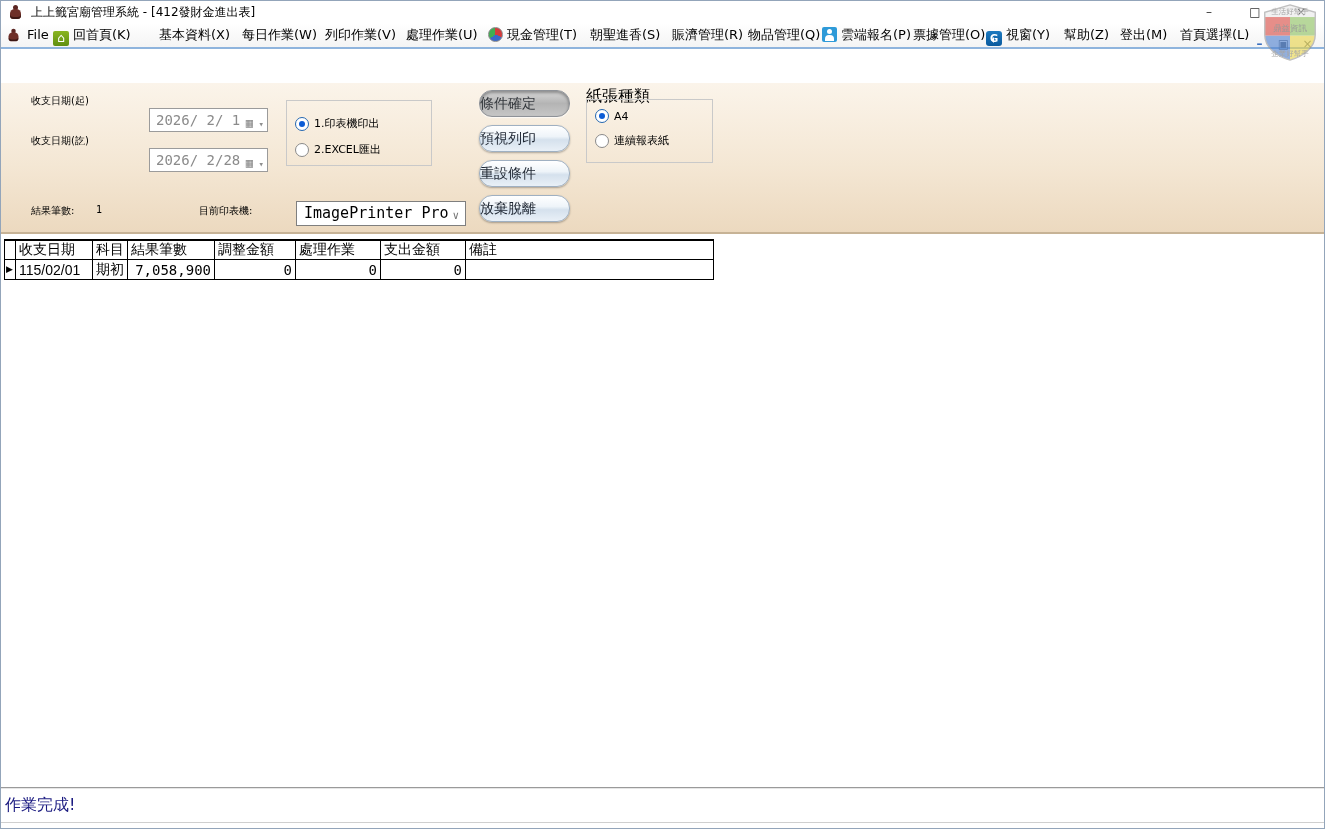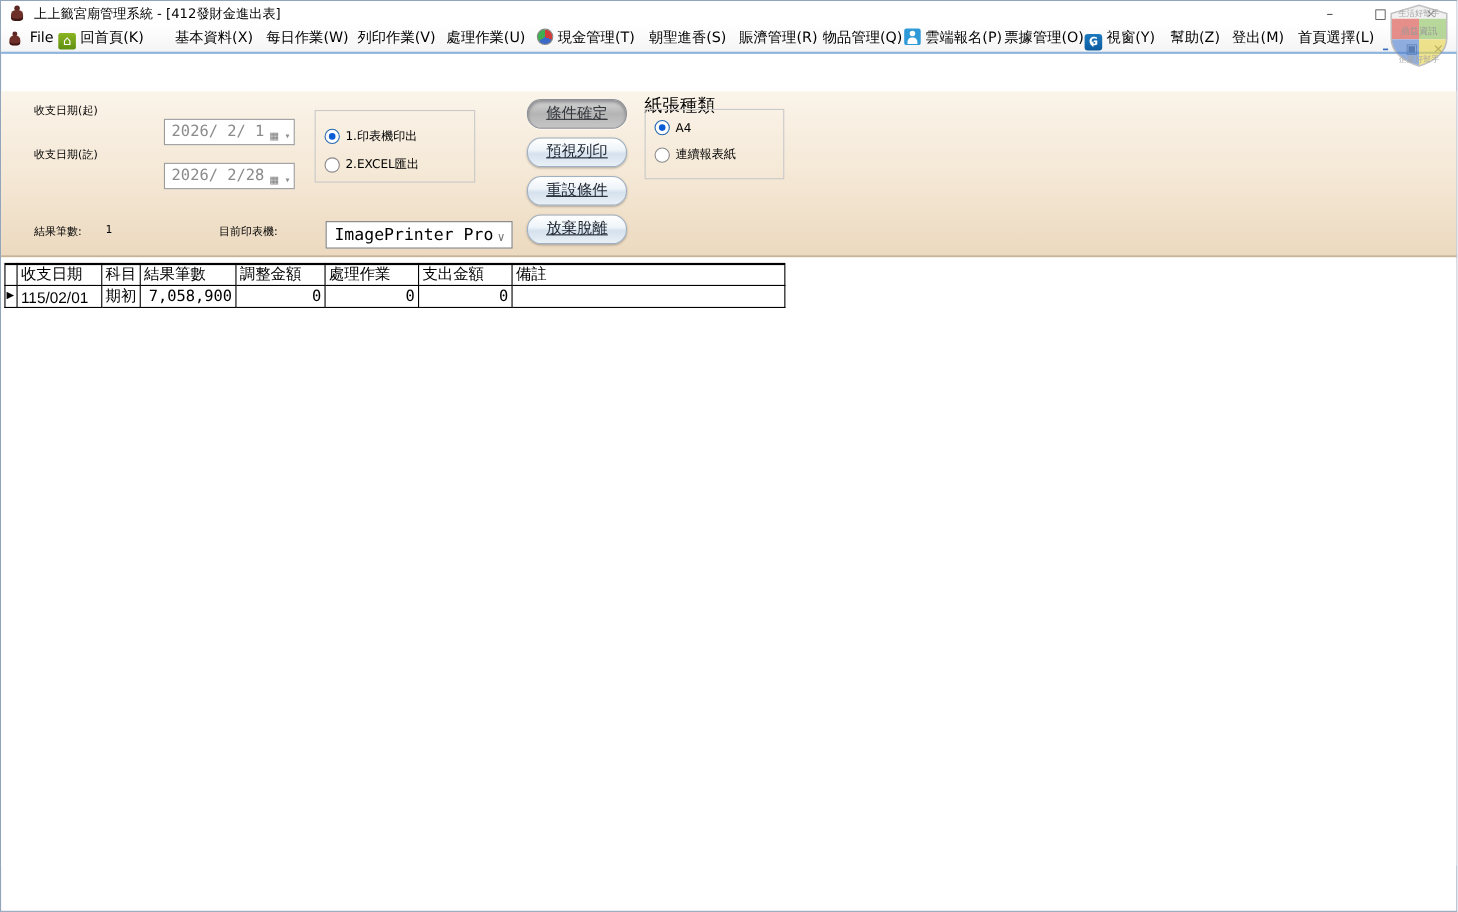--- a/index.html
+++ b/index.html
@@ -53,21 +53,21 @@
   .datefield .dar { position:absolute; right:3px; top:4px; font-size:9px; color:#8f8f8f; }
   .groupbox { position:absolute; border:1px solid #c9c9c9; }
   .gb-caption { position:absolute; left:585px; top:3px; font-size:16px; color:#000; background:transparent; }
   .radio-row { position:absolute; display:flex; align-items:center; gap:5px; cursor:default; }
   .radio { width:14px; height:14px; border-radius:50%; background:#fff; border:1px solid #8a8a8a; position:relative; flex:none; }
   .radio.sel { border-color:#2567b0; }
   .radio.sel::after { content:""; position:absolute; left:3px; top:3px; width:6px; height:6px; border-radius:50%; background:#0b5cd6; }
   .radio-lbl { font-size:11px; color:#000; white-space:nowrap; }
   .btn { position:absolute; left:478px; width:91px; height:27px; border-radius:13px; border:1px solid #9fb0c2;
          background:linear-gradient(#ffffff,#eef4f9 42%,#d5e1ed 55%,#e9f0f7); box-shadow:0 1px 2px rgba(0,0,0,.30);
-         font-size:14px; color:#1c2430; text-align:center; line-height:25px; cursor:default;text-decoration:underline; }
+         font-size:14px; color:#1c2430; text-align:left; line-height:25px; cursor:default; }
   .btn.disabled { background:linear-gradient(#d8d8d8,#b4b4b4 50%,#c6c6c6); border-color:#8e9298; color:#33373c;
                   box-shadow:inset 0 2px 3px rgba(0,0,0,.35), 0 1px 1px rgba(255,255,255,.7); }
   .mono { font-family:"DejaVu Sans Mono", monospace; }
   .combo { position:absolute; left:295px; top:118px; width:170px; height:25px; background:#fff; border:1px solid #7f7f7f;
            font-family:"DejaVu Sans Mono", monospace; font-size:15px; color:#000; line-height:23px; padding-left:7px; cursor:default; }
   .combo .car { position:absolute; right:6px; top:2px; font-size:11px; color:#777; }
 
   
   .content { position:absolute; left:0; top:233px; width:100%; height:553px; background:#fff; }
   table.grid { position:absolute; left:3px; top:5px; border-collapse:collapse; table-layout:fixed; width:709px;
@@ -210,20 +210,23 @@
         <td class="num">7,058,900</td>
         <td class="num">0</td>
         <td class="num">0</td>
         <td class="num">0</td>
         <td></td>
       </tr>
     </tbody>
       </table>
   </div>
 
+  <div class="statusbar">
+    <span class="status-text">作業完成!</span>
+  </div>
 
   <div class="mdi-controls">
     <span class="mdi-btn min">–</span>
     <span class="mdi-btn">▣</span>
     <span class="mdi-btn">×</span>
   </div>
 
   <svg class="watermark" width="62" height="58" viewBox="0 0 62 62">
     <defs>
         <clipPath id="shield">

